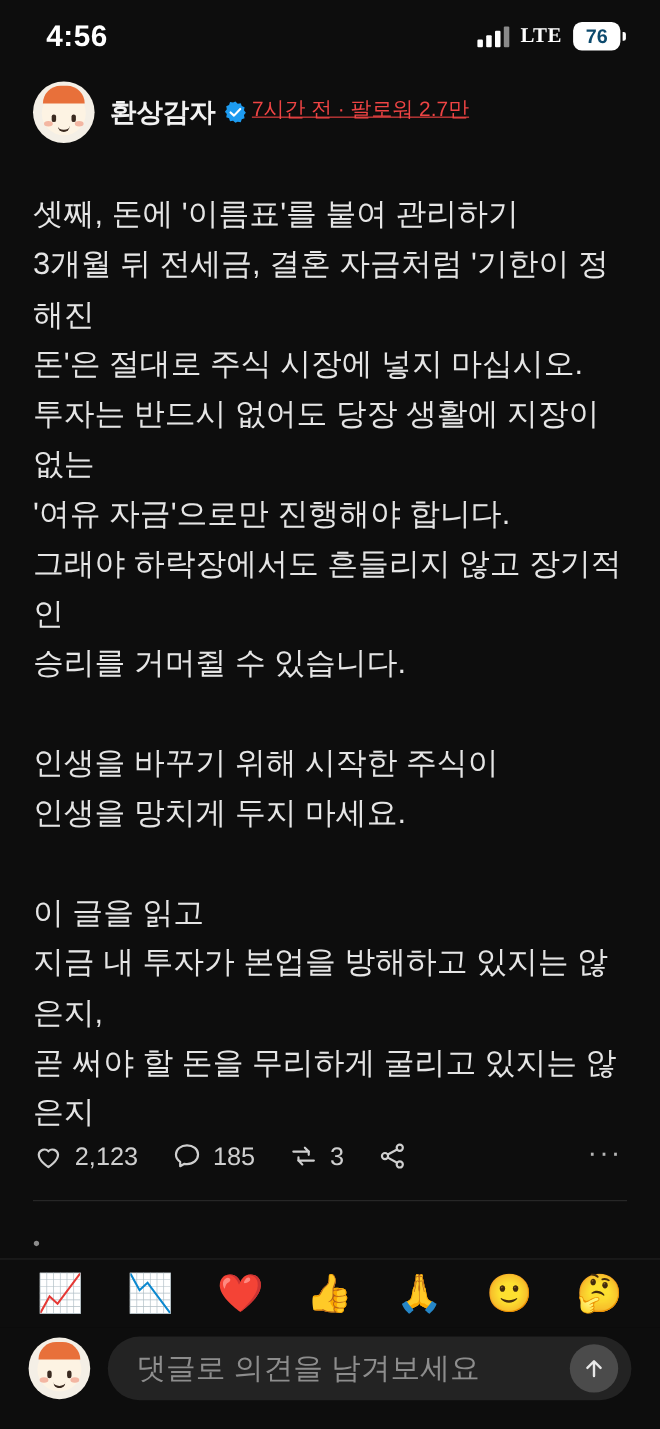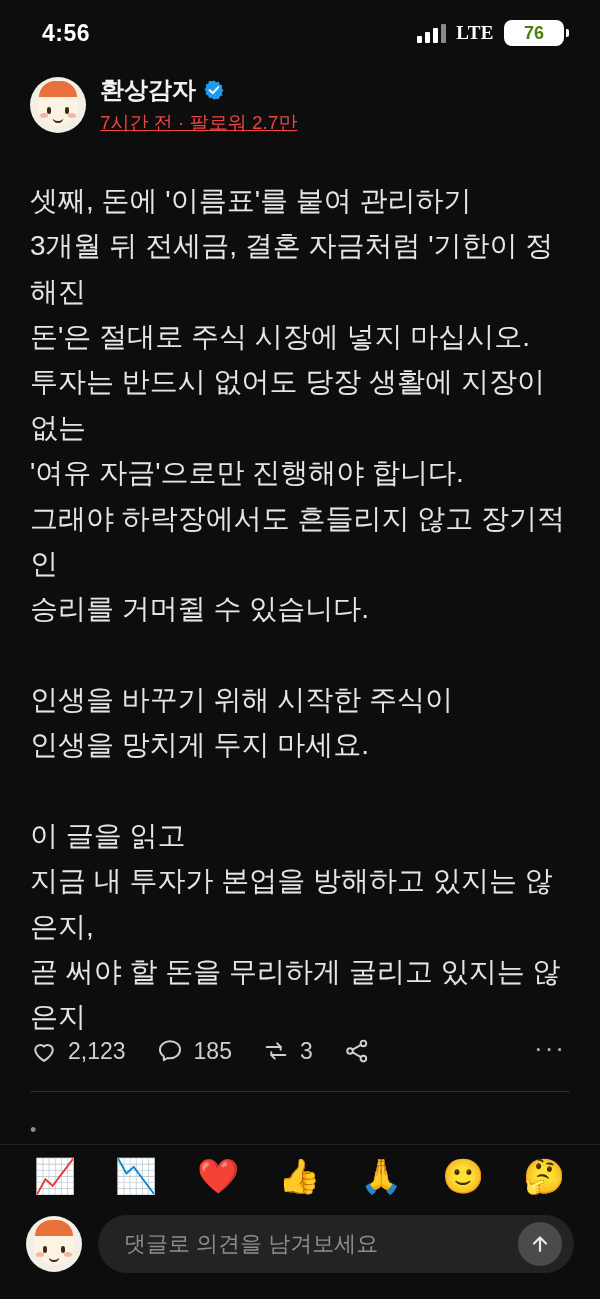--- a/index.html
+++ b/index.html
@@ -21,42 +21,42 @@
   .statusbar {
     height: 66px;
     display: flex;
     align-items: center;
     justify-content: space-between;
     padding: 0 36px 0 42px;
     color: #fff;
     flex: 0 0 auto;
   }
   .status-time {
-    font-size: 23px;
+    font-size: 27px;
     font-weight: bold;
     letter-spacing: .5px;
   }
   .status-right {
     display: flex;
     align-items: center;
     gap: 10px;
   }
   .signal { display: flex; align-items: flex-end; gap: 3px; height: 20px; }
   .signal i { display: block; width: 5px; background: #fff; border-radius: 1px; }
   .signal i:nth-child(1){ height: 7px; }
   .signal i:nth-child(2){ height: 11px; }
   .signal i:nth-child(3){ height: 15px; }
   .signal i:nth-child(4){ height: 19px; background:#8a8a8a; }
   .lte { font-size: 19px; font-weight: bold; letter-spacing: .5px; font-family: Liberation Serif, serif; }
   .battery {
     position: relative;
-    width: 60px; height: 26px;
+    width: 43px; height: 26px;
     border-radius: 8px;
     background: #fff;
-    color: #4d7c0f;
+    color: #0c4a6e;
     font-size: 18px;
     font-weight: bold;
     display: flex; align-items: center; justify-content: center;
   }
   .battery::after {
     content: "";
     position: absolute; right: -5px; top: 9px;
     width: 3px; height: 8px; border-radius: 0 2px 2px 0;
     background: #fff;
   }
@@ -128,21 +128,21 @@
   }
   .avatar .cheek.l { left: 10px; }
   .avatar .cheek.r { right: 10px; }
   .avatar .mouth {
     position: absolute; left: 50%; top: 40px;
     transform: translateX(-50%);
     width: 11px; height: 6px;
     border-bottom: 2px solid #3a2a20;
     border-radius: 0 0 11px 11px;
   }
-  .author-meta { display: flex; flex-direction: column; gap: 4px; }
+  .author-meta { display: flex; flex-direction: row; gap: 4px; }
   .author-row { display: flex; align-items: center; gap: 7px; }
   .author-name { color: #f1f1f1; font-size: 24px; font-weight: bold; }
   .verified {
     width: 22px; height: 22px;
     display: inline-block;
   }
   .author-sub { color: #ef4444; font-size: 19px; text-decoration: underline; }
 
   
   .post {
@@ -222,21 +222,21 @@
     height: 58px;
     background: #232323;
     border-radius: 29px;
     display: flex;
     align-items: center;
     padding: 0 12px 0 26px;
   }
   .comment-input .ph {
     flex: 1 1 auto;
     color: #8d8d8d;
-    font-size: 22px;
+    font-size: 27px;
   }
   .send-btn {
     width: 44px; height: 44px;
     border-radius: 50%;
     background: #4b4b4b;
     display: flex; align-items: center; justify-content: center;
     cursor: pointer;
     flex: 0 0 auto;
   }
 </style>

